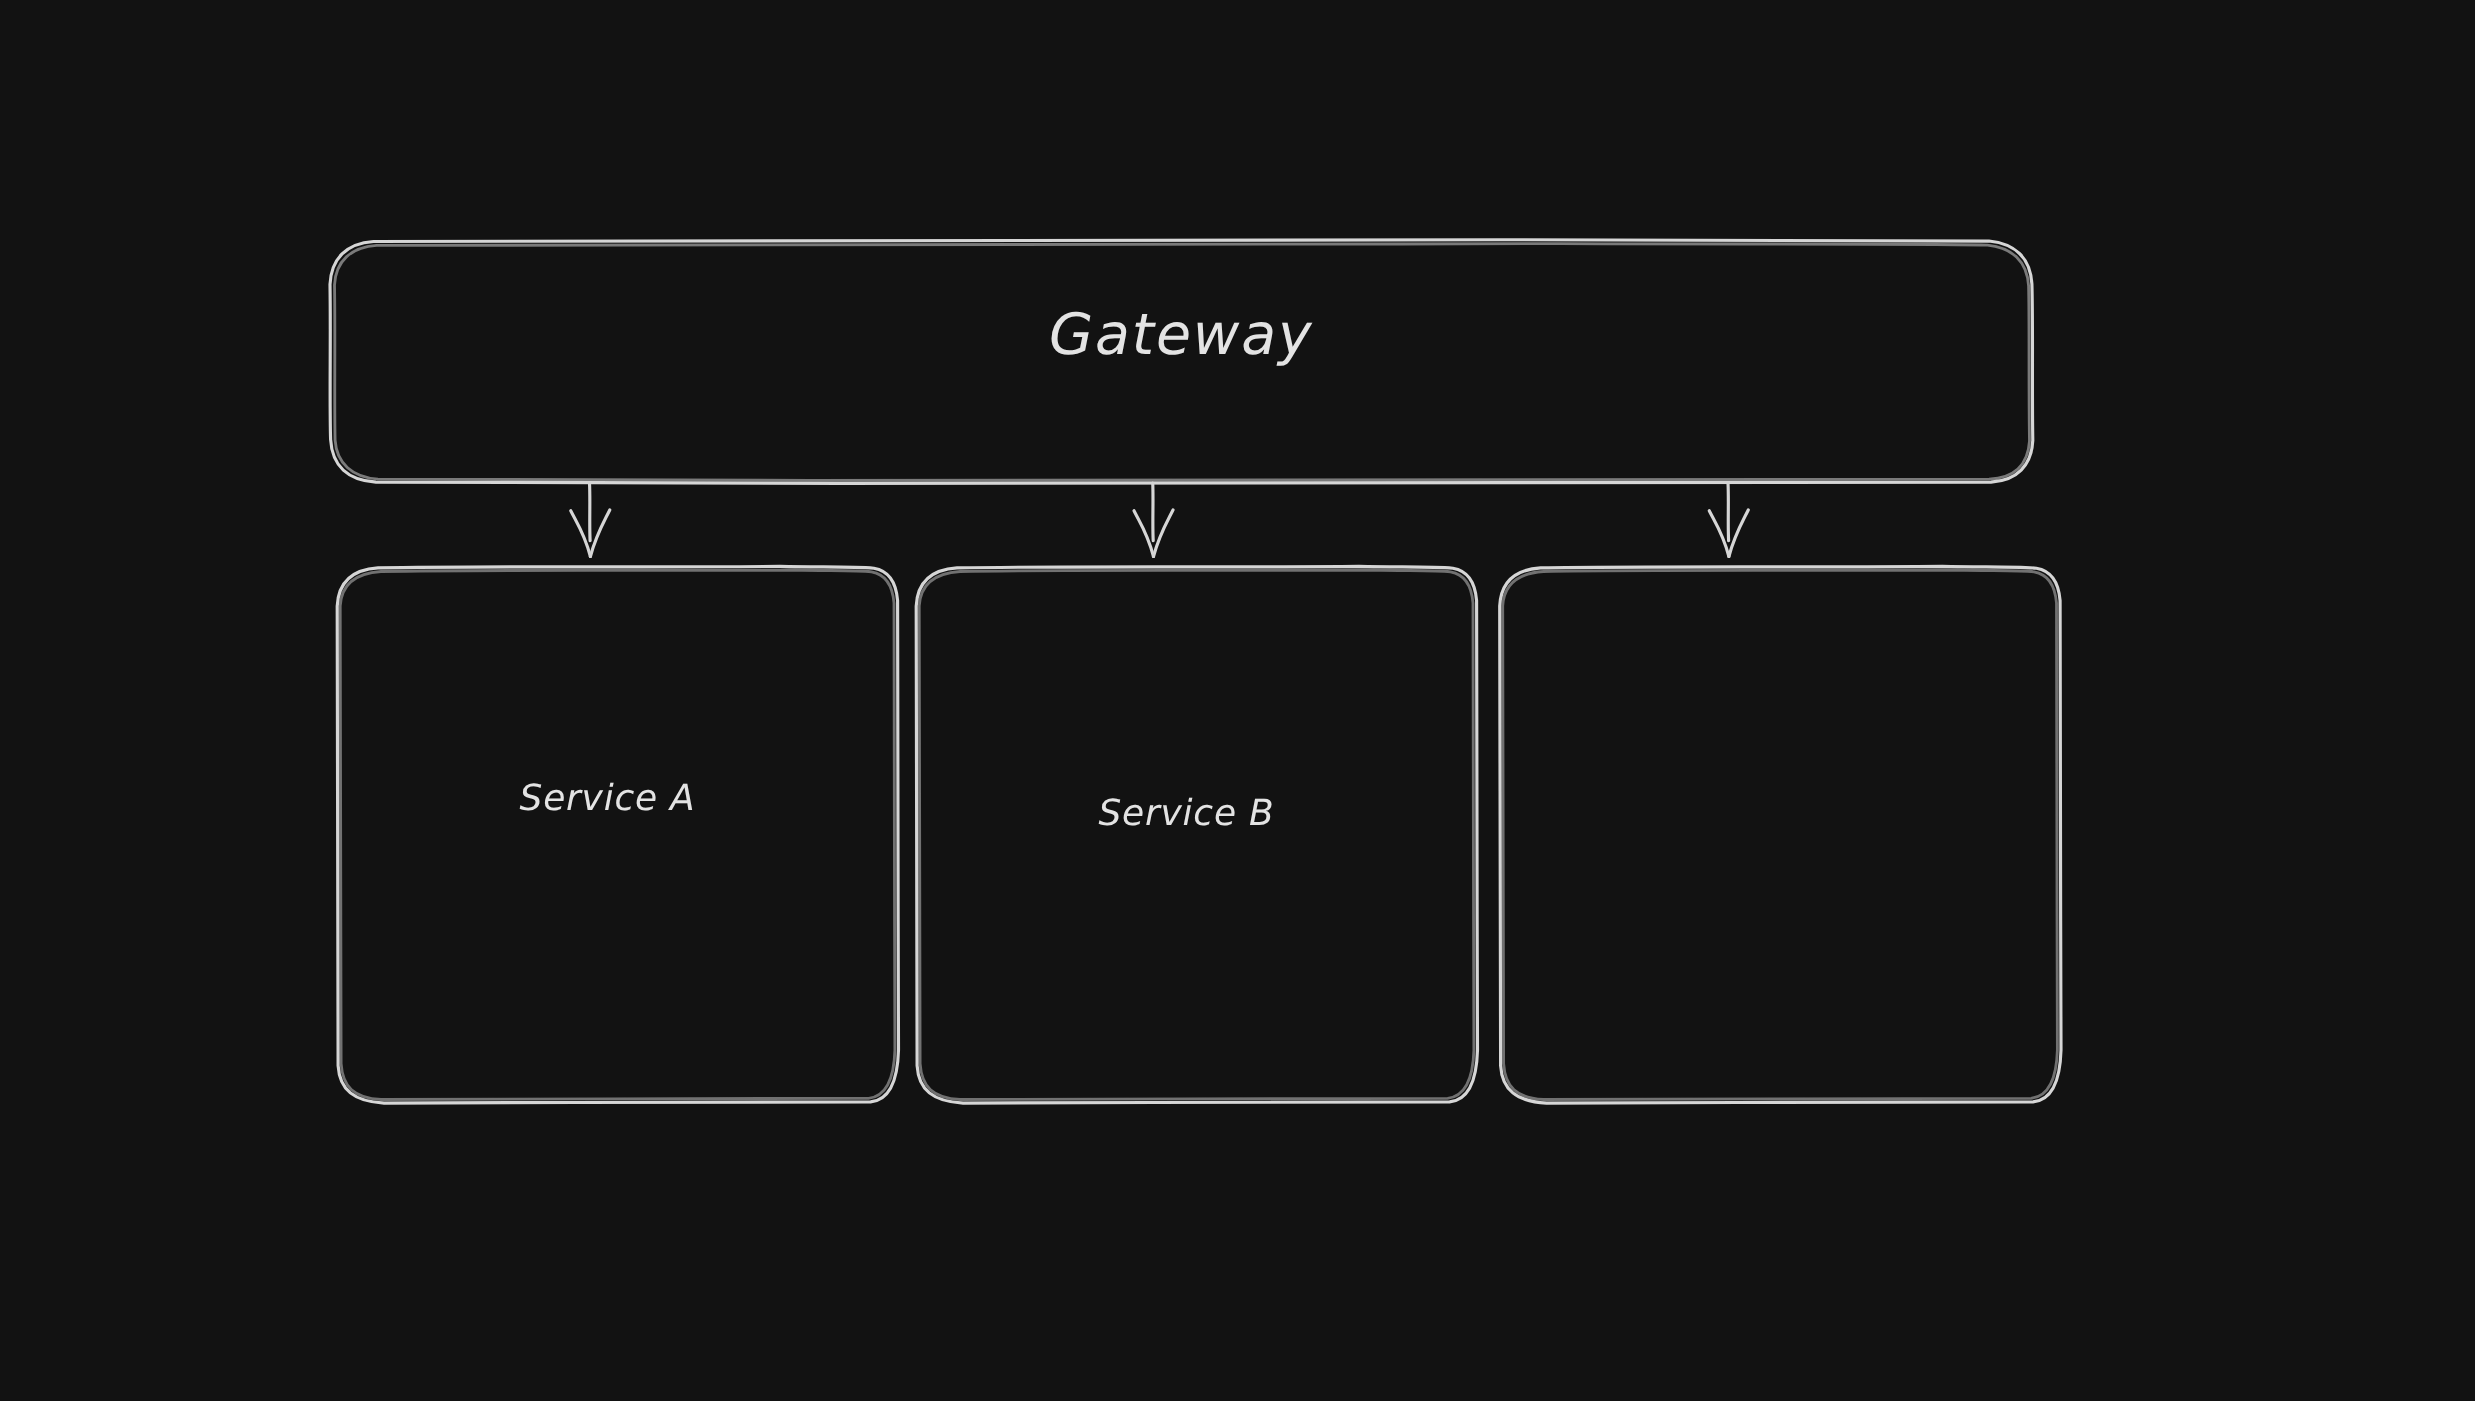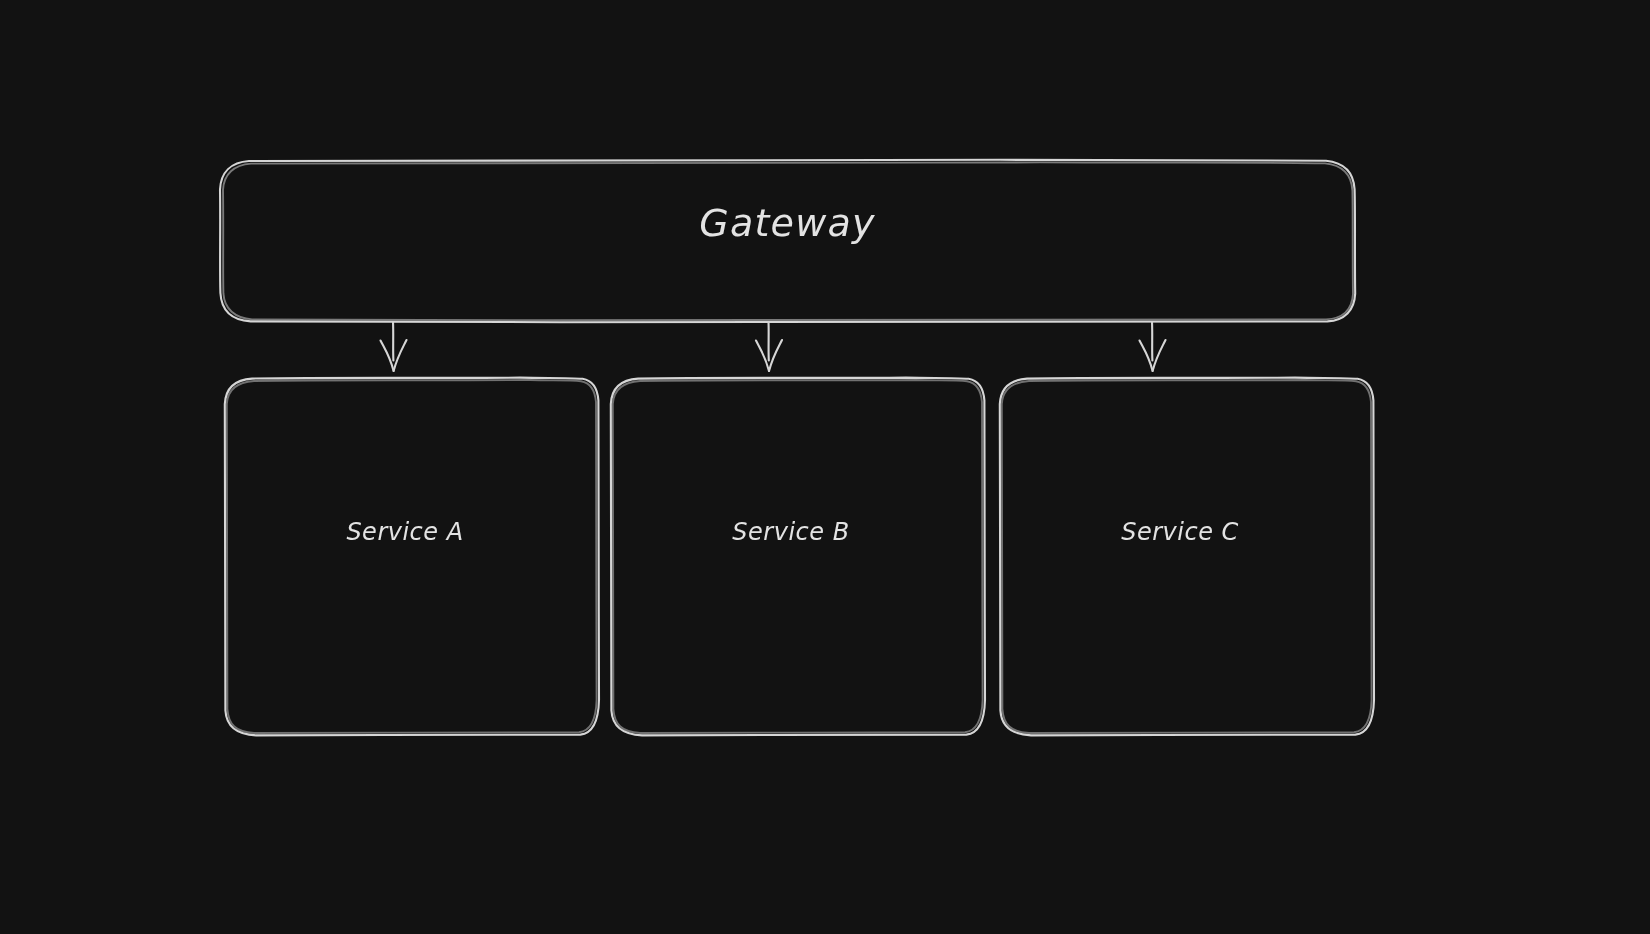--- a/index.html
+++ b/index.html
@@ -60,21 +60,21 @@
     font-size: 38px;
     line-height: 46px;
     letter-spacing: 1.2px;
   }
   .service-label {
     font-size: 24px;
     line-height: 30px;
     top: 517px;
   }
   #service-a-label { left: 225px; width: 360px; }
-  #service-b-label { left: 612px; width: 358px; }
+  #service-b-label { left: 612px; width: 358px; margin-top: 10px; }
   #service-c-label { left: 1000px; width: 360px; }
 </style>
 </head>
 <body>
 
 <div id="canvas">
 
   <svg id="sketch-svg" viewBox="0 0 1650 934" xmlns="http://www.w3.org/2000/svg">
 
     <g>
@@ -202,15 +202,14 @@
     </g>
 
   </svg>
 
   <div class="node-label" id="gateway-label">Gateway</div>
 
   <div class="node-label service-label" id="service-a-label">Service A</div>
 
   <div class="node-label service-label" id="service-b-label">Service B</div>
 
-  <div class="node-label service-label" id="service-c-label">Service C</div>
 
 </div>
 
 </body></html>

